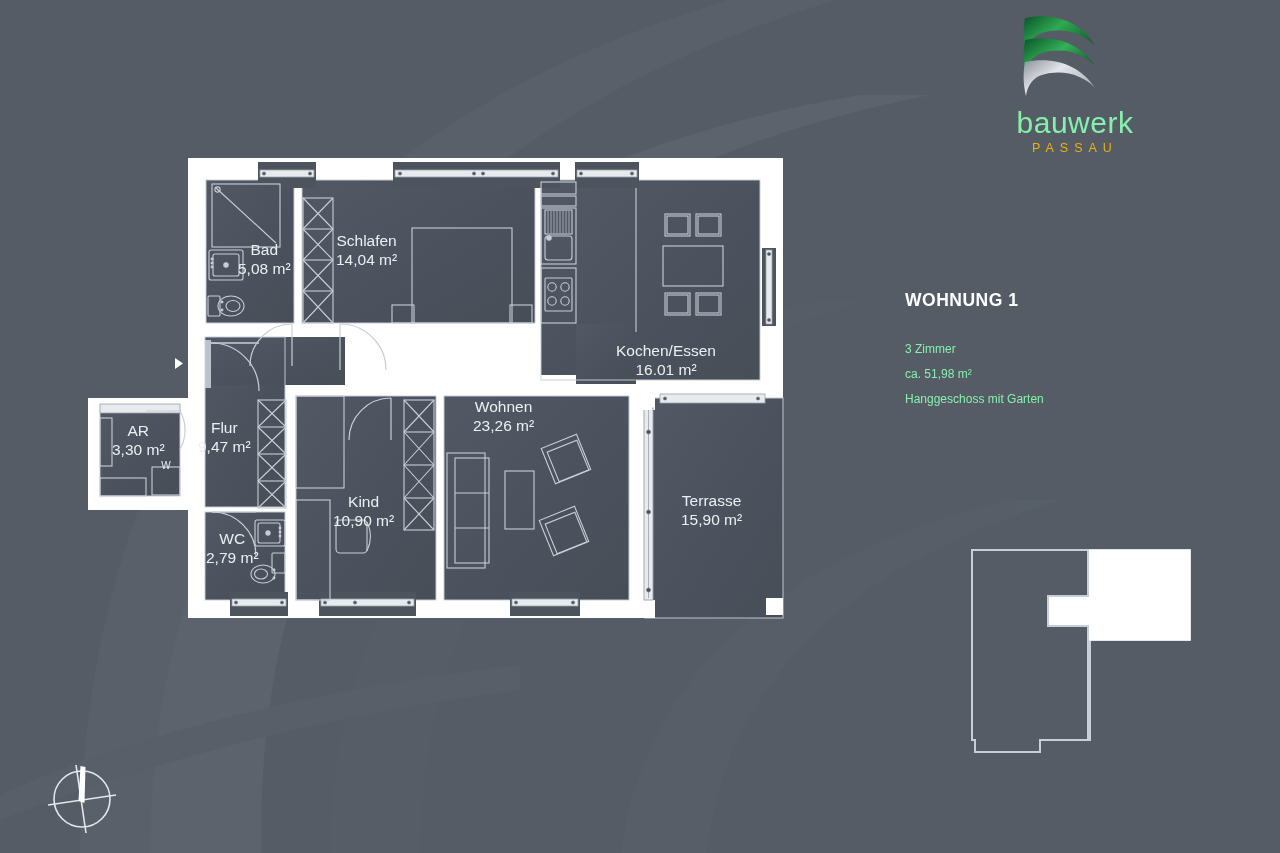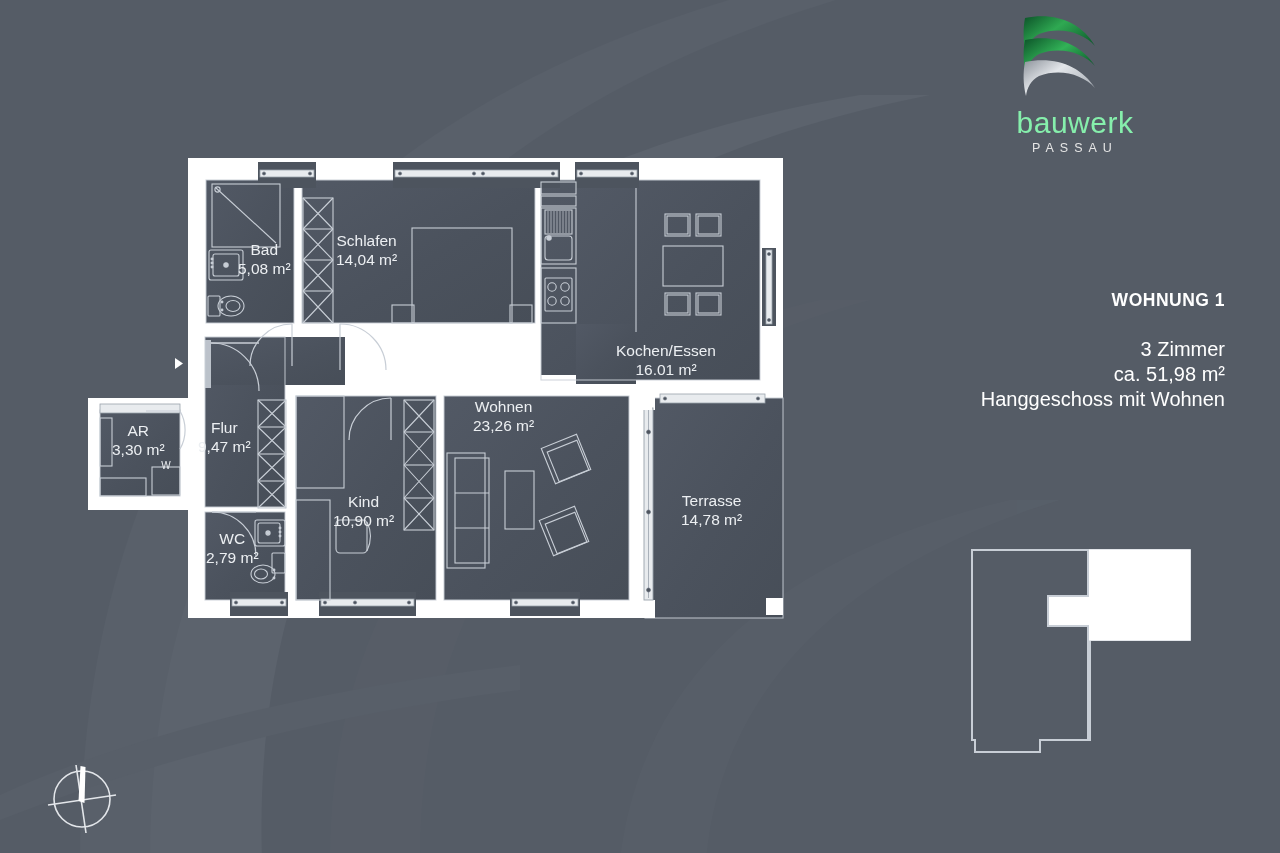--- a/index.html
+++ b/index.html
@@ -10,37 +10,37 @@
     overflow:hidden;
     position:relative;
   }
   #stage{position:absolute;inset:0;width:1280px;height:853px;}
   .layer{position:absolute;inset:0;width:1280px;height:853px;}
   svg{display:block;}
 
   
   #info-panel{
     position:absolute;left:905px;top:290px;width:320px;
-    text-align:right;color:#e9ecef;
+    text-align:left;color:#e9ecef;
   }
   #unit-title{
     font-size:17.5px;font-weight:bold;letter-spacing:.5px;
     color:#ffffff;margin:0 0 26px 0;
   }
-  .info-line{font-size:20px;line-height:25px;color:#ffffff;}
+  .info-line{font-size:12px;line-height:25px;color:#86efac;}
 
   
   #logo-block{position:absolute;left:985px;top:8px;width:180px;height:150px;}
   #logo-word{
     position:absolute;left:0;top:98px;width:180px;text-align:center;
     font-size:30px;color:#86efac;letter-spacing:.5px;font-weight:400;
   }
   #logo-sub{
     position:absolute;left:0;top:133px;width:180px;text-align:center;
-    font-size:12.5px;color:#e5e5e5;letter-spacing:6px;
+    font-size:12.5px;color:#eab308;letter-spacing:6px;
   }
 
   
   .room-label{position:absolute;color:#eceff2;text-align:center;white-space:nowrap;}
   .room-name{font-size:15.5px;line-height:19px;}
   .room-area{font-size:15.5px;line-height:19px;}
 </style>
 </head>
 <body>
 
@@ -411,21 +411,21 @@
     <div class="room-area">10,90 m²</div>
   </div>
 
   <div class="room-label" style="left:473px;top:397px;">
     <div class="room-name">Wohnen</div>
     <div class="room-area">23,26 m²</div>
   </div>
 
   <div class="room-label" style="left:681px;top:491px;">
     <div class="room-name">Terrasse</div>
-    <div class="room-area">14,78 m²</div>
+    <div class="room-area">15,90 m²</div>
   </div>
 
   <div style="position:absolute;left:152px;top:460px;width:28px;text-align:center;font-size:10px;color:#eceff2;">W</div>
 
   <svg style="position:absolute;left:40px;top:757px;" width="84" height="84" viewBox="0 0 84 84">
     <circle cx="42" cy="42" r="28" fill="none" stroke="#e3e6ea" stroke-width="1.6"></circle>
     <line x1="8" y1="48" x2="76" y2="38" stroke="#e3e6ea" stroke-width="1.6"></line>
     <line x1="36" y1="8" x2="46" y2="76" stroke="#e3e6ea" stroke-width="1.6"></line>
     <path d="M 40.5 9 L 45.5 10 L 44.5 46 L 38.5 44 Z" fill="#ffffff"></path>
   </svg>
@@ -454,21 +454,21 @@
       <path d="M 40 54 C 70 48 96 58 110 80 C 98 66 74 60 54 68 C 46 72 42 80 41 88 C 38 76 38 64 40 54 Z" fill="url(#gS1)"></path>
     </svg>
     <div id="logo-word">bauwerk</div>
     <div id="logo-sub">PASSAU</div>
   </div>
 
   <div id="info-panel">
     <div id="unit-title">WOHNUNG 1</div>
     <div class="info-line">3 Zimmer</div>
     <div class="info-line">ca. 51,98 m²</div>
-    <div class="info-line">Hanggeschoss mit Wohnen</div>
+    <div class="info-line">Hanggeschoss mit Garten</div>
   </div>
 
   <svg style="position:absolute;left:960px;top:540px;" width="250" height="220" viewBox="0 0 250 220">
 
     <path d="M 12 10 H 230 V 100 H 130 V 200 H 80 V 212 H 15 V 200 H 12 Z" fill="none" stroke="#c8ced6" stroke-width="2"></path>
 
     <path d="M 128 10 H 230 V 100 H 128 V 86 H 88 V 56 H 128 Z" fill="#ffffff" stroke="#ffffff" stroke-width="1"></path>
 
     <path d="M 12 10 H 128 V 56 H 88 V 86 H 128 V 200 H 80 V 212 H 15 V 200 H 12 Z" fill="none" stroke="#c8ced6" stroke-width="2"></path>
   </svg>

